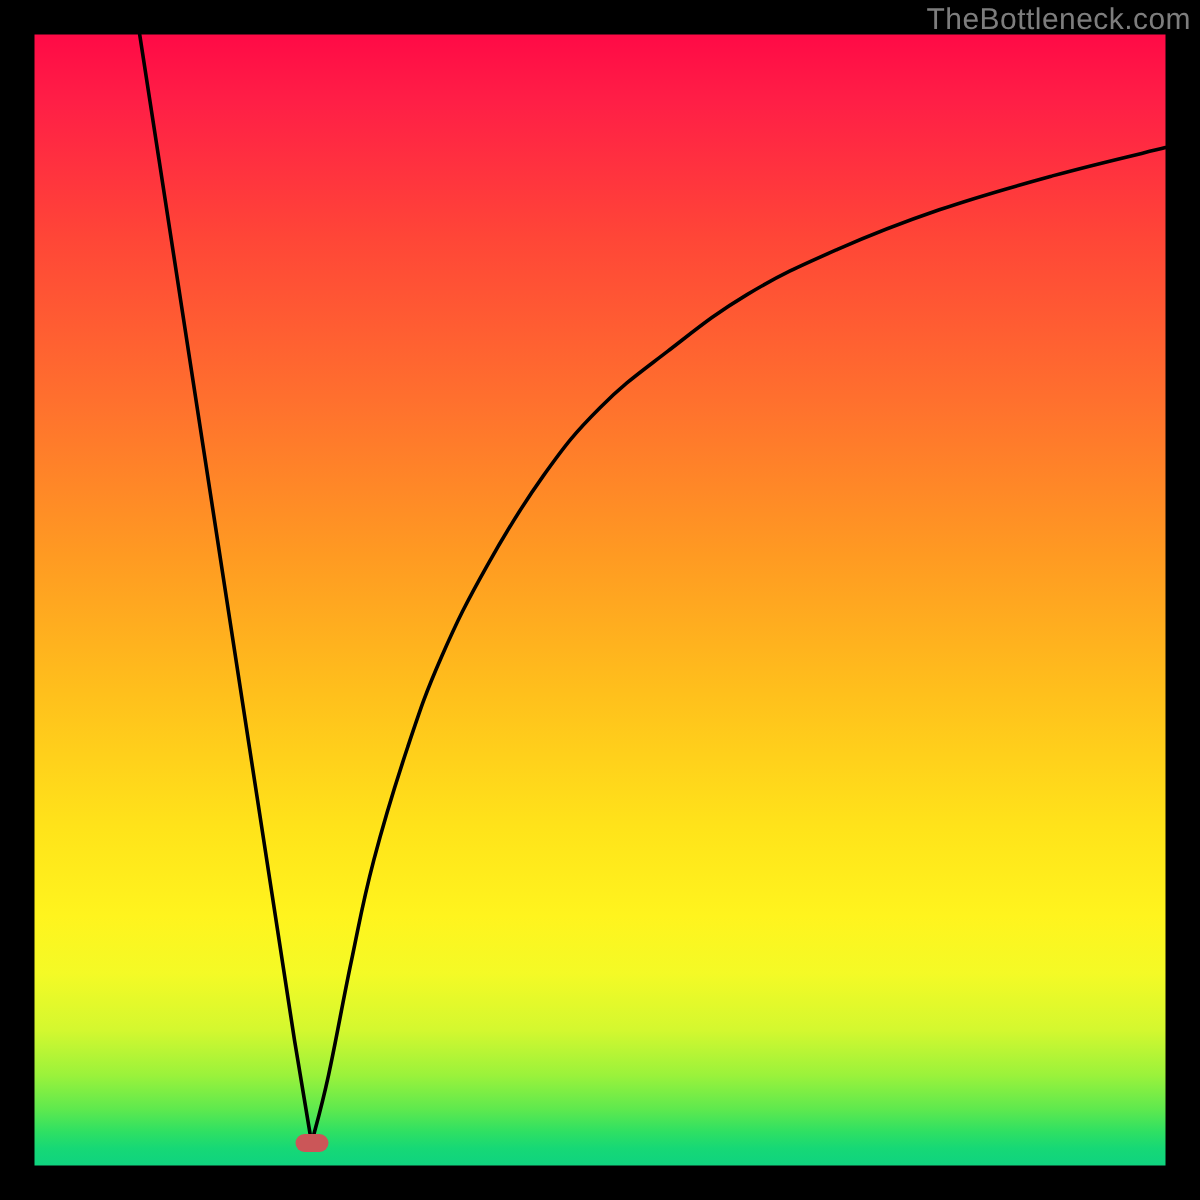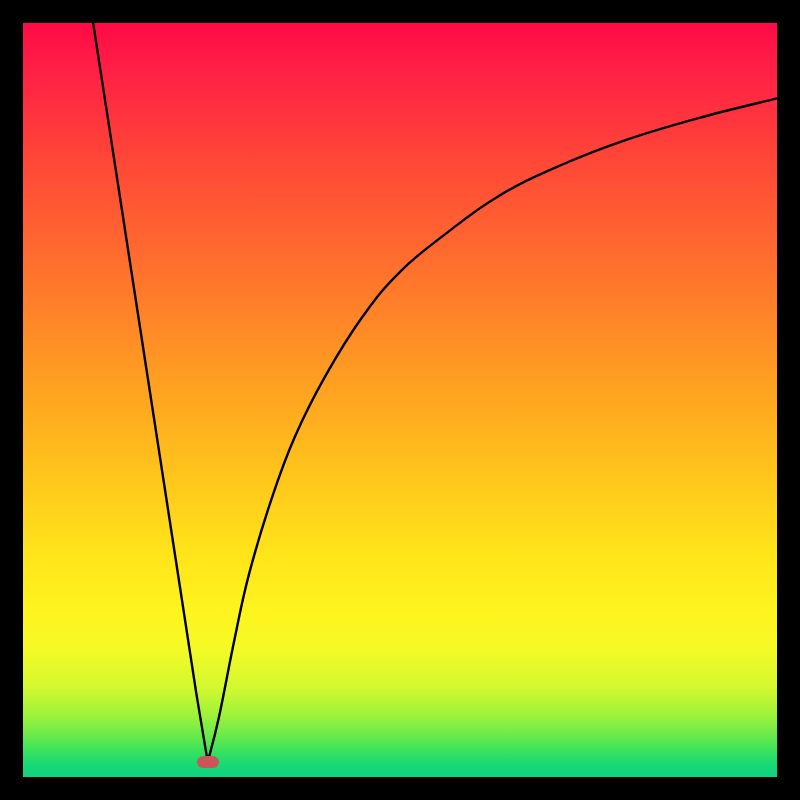--- a/index.html
+++ b/index.html
@@ -72,13 +72,14 @@
 </head>
 <body>
 
 <div class="frame">
   <div class="plot-area">
     <svg class="curve" viewBox="0 0 754 754" preserveAspectRatio="none">
       <path d="M 70.12 0.00 L 82.94 82.94 L 98.02 180.96 L 113.10 278.98 L 128.18 377.00 L 143.26 475.02 L 158.34 573.04 L 173.42 671.06 L 184.73 738.92 C 186.99 729.87, 190.76 717.81, 196.04 693.68 C 201.32 669.55, 205.09 646.93, 211.12 618.28 C 217.15 589.63, 218.66 579.07, 226.20 550.42 C 233.74 521.77, 239.77 502.16, 248.82 475.02 C 257.87 447.88, 260.88 438.83, 271.44 414.70 C 282.00 390.57, 288.03 378.51, 301.60 354.38 C 315.17 330.25, 324.22 315.17, 339.30 294.06 C 354.38 272.95, 360.41 265.41, 377.00 248.82 C 393.59 232.23, 402.64 226.20, 422.24 211.12 C 441.84 196.04, 452.40 186.99, 475.02 173.42 C 497.64 159.85, 509.70 154.57, 535.34 143.26 C 560.98 131.95, 574.55 126.67, 603.20 116.87 C 631.85 107.07, 648.44 102.54, 678.60 94.25 C 708.76 85.96, 738.92 79.17, 754.00 75.40" fill="none" stroke="#000" stroke-width="2.4" stroke-linecap="round" stroke-linejoin="round"></path>
     </svg>
     <div class="marker" style="left: 184.73px; top: 738.92px; background: rgb(203, 86, 88);"></div>
   </div>
+  <div class="watermark">TheBottleneck.com</div>
 </div>
 
 </body></html>

